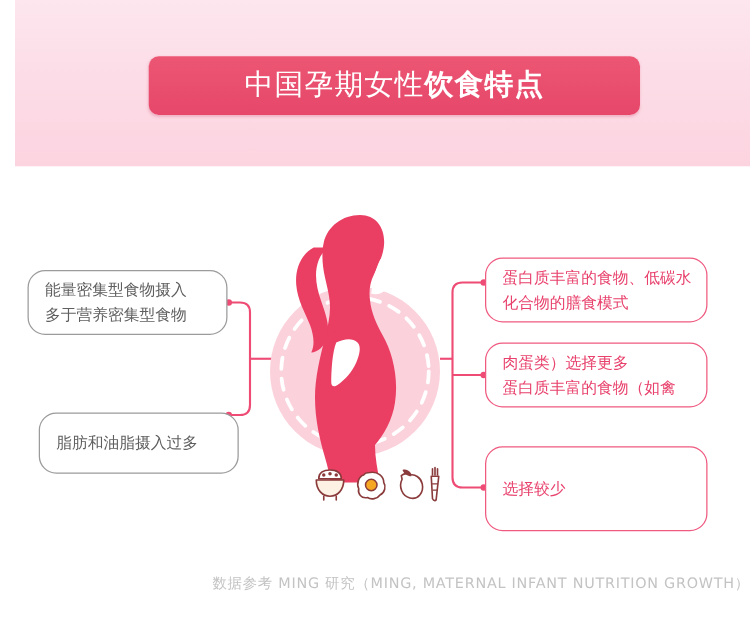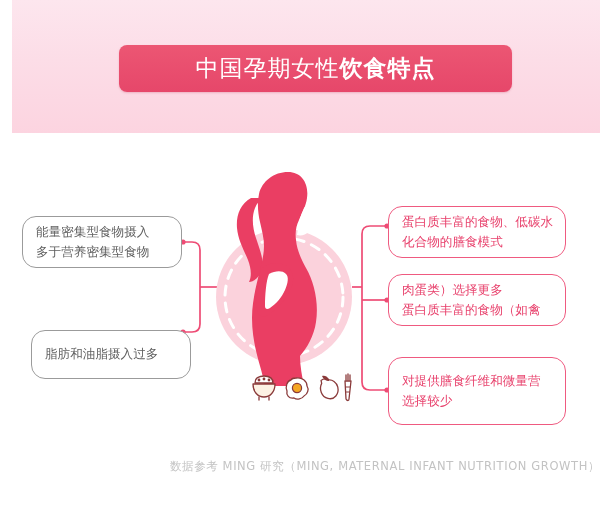--- a/index.html
+++ b/index.html
@@ -251,21 +251,20 @@
     <div class="line">蛋白质丰富的食物、低碳水</div>
     <div class="line">化合物的膳食模式</div>
   </div>
 
   <div class="info-box box-right" id="box-right-2">
     <div class="line">肉蛋类）选择更多</div>
     <div class="line">蛋白质丰富的食物（如禽</div>
   </div>
 
   <div class="info-box box-right" id="box-right-3">
-    <div class="line">对提供膳食纤维和微量营</div>
     <div class="line">选择较少</div>
   </div>
 
   <div id="footer">
     <span id="footer-text">数据参考 MING 研究（MING, MATERNAL INFANT NUTRITION GROWTH）</span>
   </div>
 
 </div>
 
 </body></html>

